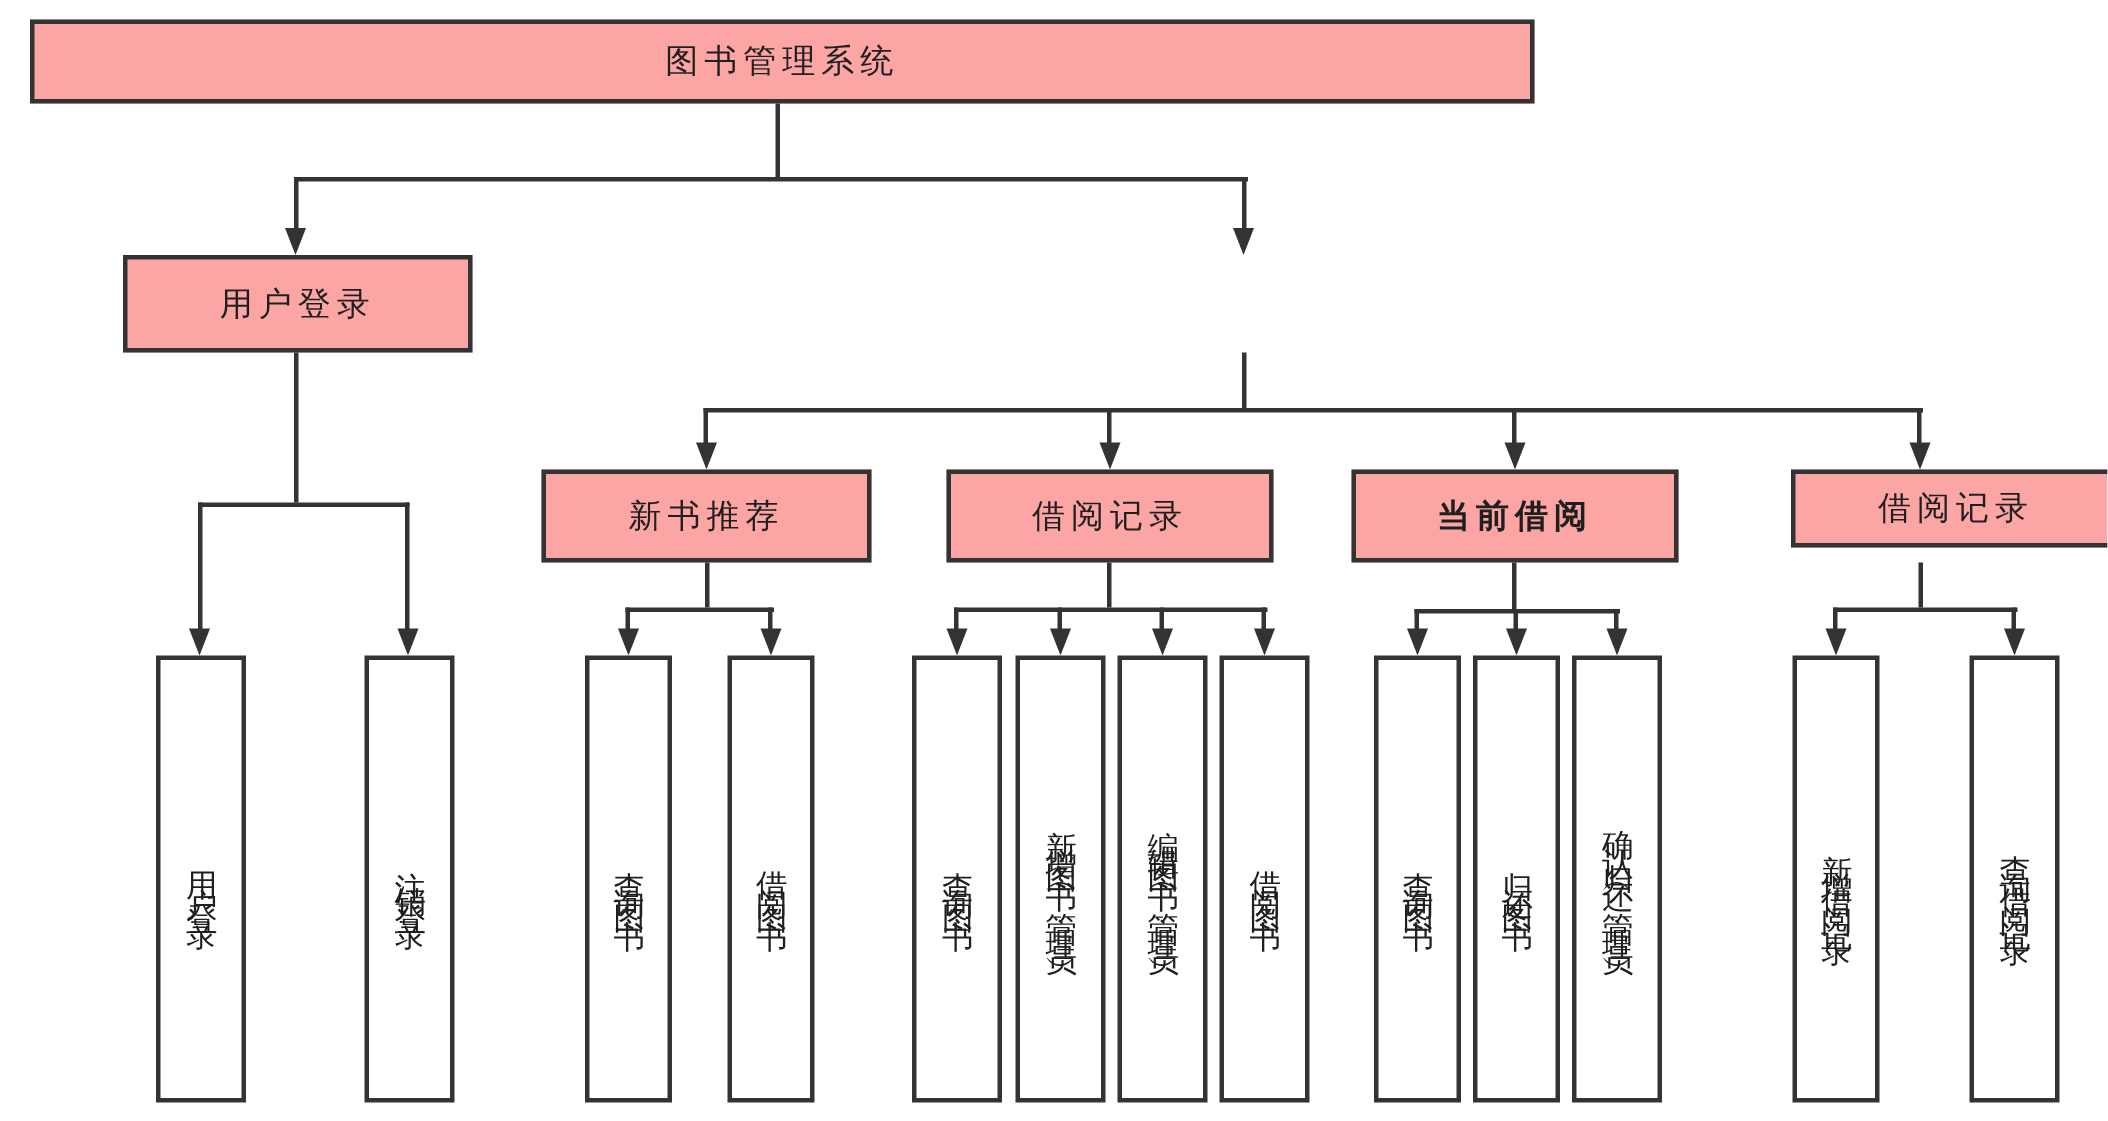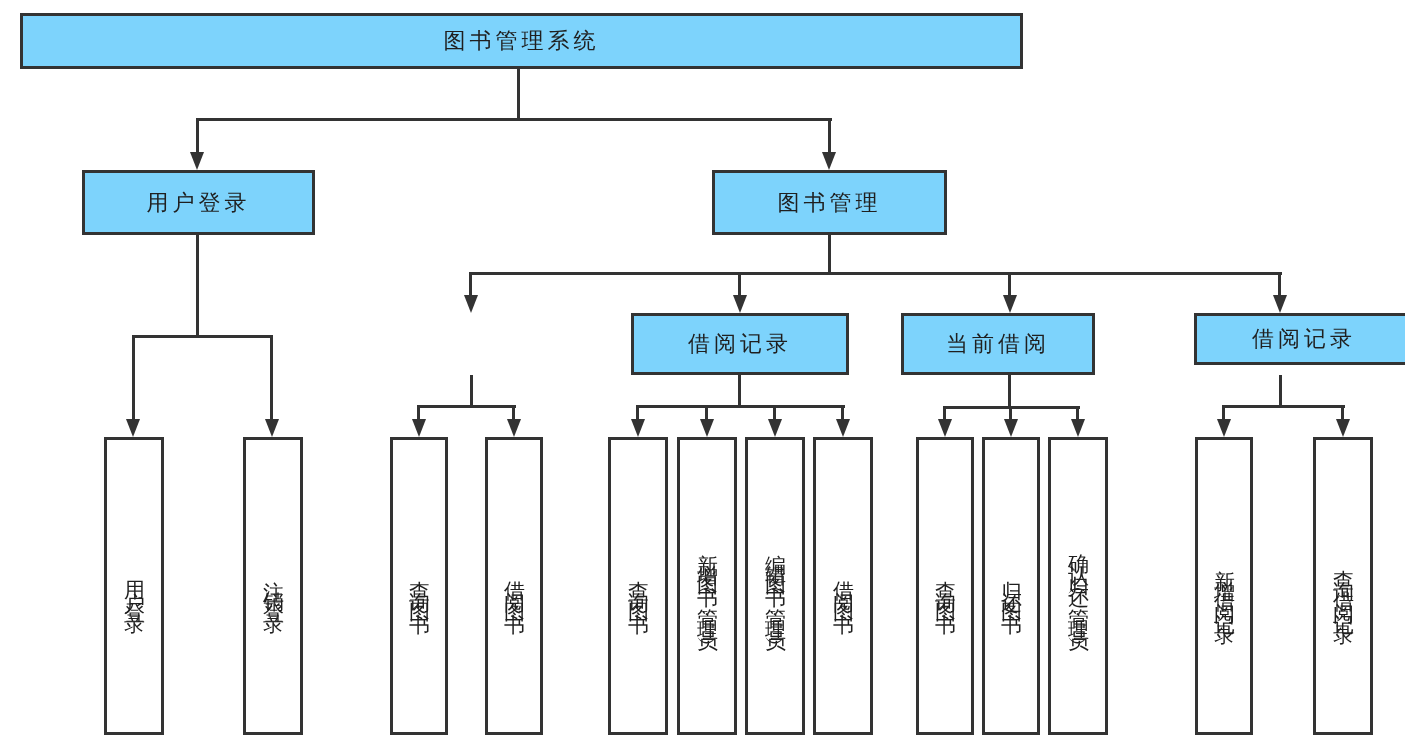--- a/index.html
+++ b/index.html
@@ -8,21 +8,21 @@
     --text:#1f1f1f;
     --wm:#c8c8c8;
     --bg:#ffffff;
   }
   html,body{margin:0;padding:0;background:var(--bg);}
   .canvas{
     position:relative;width:1405px;height:747px;background:var(--bg);
     font-family:"DejaVu Sans","Liberation Sans",sans-serif;overflow:hidden;
   }
   .hbox{
-    position:absolute;box-sizing:border-box;background:#7dd3fc;
+    position:absolute;box-sizing:border-box;background:#fca5a5;
     border:3px solid var(--border);
     display:flex;align-items:center;justify-content:center;
     font-size:22px;letter-spacing:4px;color:var(--text);
     white-space:nowrap;
   }
   .vbox{
     position:absolute;box-sizing:border-box;background:#fff;
     border:3px solid var(--border);
     display:flex;align-items:center;justify-content:center;
   }
@@ -49,42 +49,42 @@
   <div class="hbox" style="left:20px;top:13px;width:1003px;height:56px;">图书管理系统</div>
 
   <div class="ln" style="left:517px;top:69px;width:3px;height:49px;"></div>
   <div class="ln" style="left:196px;top:118px;width:636px;height:3px;"></div>
   <div class="ln" style="left:196px;top:118px;width:3px;height:38px;"></div>
   <div class="ln" style="left:828px;top:118px;width:3px;height:38px;"></div>
   <div class="arr" style="left:190px;top:152px;"></div>
   <div class="arr" style="left:822px;top:152px;"></div>
 
   <div class="hbox" style="left:82px;top:170px;width:233px;height:65px;">用户登录</div>
-  <div class="hbox" style="left:712px;top:170px;width:235px;height:65px;">图书管理</div>
 
   <div class="ln" style="left:196px;top:235px;width:3px;height:100px;"></div>
   <div class="ln" style="left:132px;top:335px;width:141px;height:3px;"></div>
   <div class="ln" style="left:132px;top:335px;width:3px;height:86px;"></div>
   <div class="ln" style="left:270px;top:335px;width:3px;height:86px;"></div>
   <div class="arr" style="left:126px;top:419px;"></div>
   <div class="arr" style="left:265px;top:419px;"></div>
 
   <div class="ln" style="left:828px;top:235px;width:3px;height:37px;"></div>
   <div class="ln" style="left:469px;top:272px;width:813px;height:3px;"></div>
   <div class="ln" style="left:469px;top:272px;width:3px;height:25px;"></div>
   <div class="ln" style="left:738px;top:272px;width:3px;height:25px;"></div>
   <div class="ln" style="left:1008px;top:272px;width:3px;height:25px;"></div>
   <div class="ln" style="left:1278px;top:272px;width:3px;height:25px;"></div>
   <div class="arr" style="left:464px;top:295px;"></div>
   <div class="arr" style="left:733px;top:295px;"></div>
   <div class="arr" style="left:1003px;top:295px;"></div>
   <div class="arr" style="left:1273px;top:295px;"></div>
 
+  <div class="hbox" style="left:361px;top:313px;width:220px;height:62px;">新书推荐</div>
   <div class="hbox" style="left:631px;top:313px;width:218px;height:62px;">借阅记录</div>
-  <div class="hbox" style="left:901px;top:313px;width:194px;height:62px;">当前借阅</div>
+  <div class="hbox" style="left:901px;top:313px;width:218px;height:62px;font-weight:bold;">当前借阅</div>
   <div class="hbox" style="left:1194px;top:313px;width:220px;height:52px;">借阅记录</div>
 
   <div class="ln" style="left:470px;top:375px;width:3px;height:30px;"></div>
   <div class="ln" style="left:417px;top:405px;width:99px;height:3px;"></div>
   <div class="ln" style="left:417px;top:405px;width:3px;height:16px;"></div>
   <div class="ln" style="left:512px;top:405px;width:3px;height:16px;"></div>
   <div class="arr" style="left:412px;top:419px;"></div>
   <div class="arr" style="left:507px;top:419px;"></div>
 
   <div class="ln" style="left:738px;top:375px;width:3px;height:30px;"></div>

